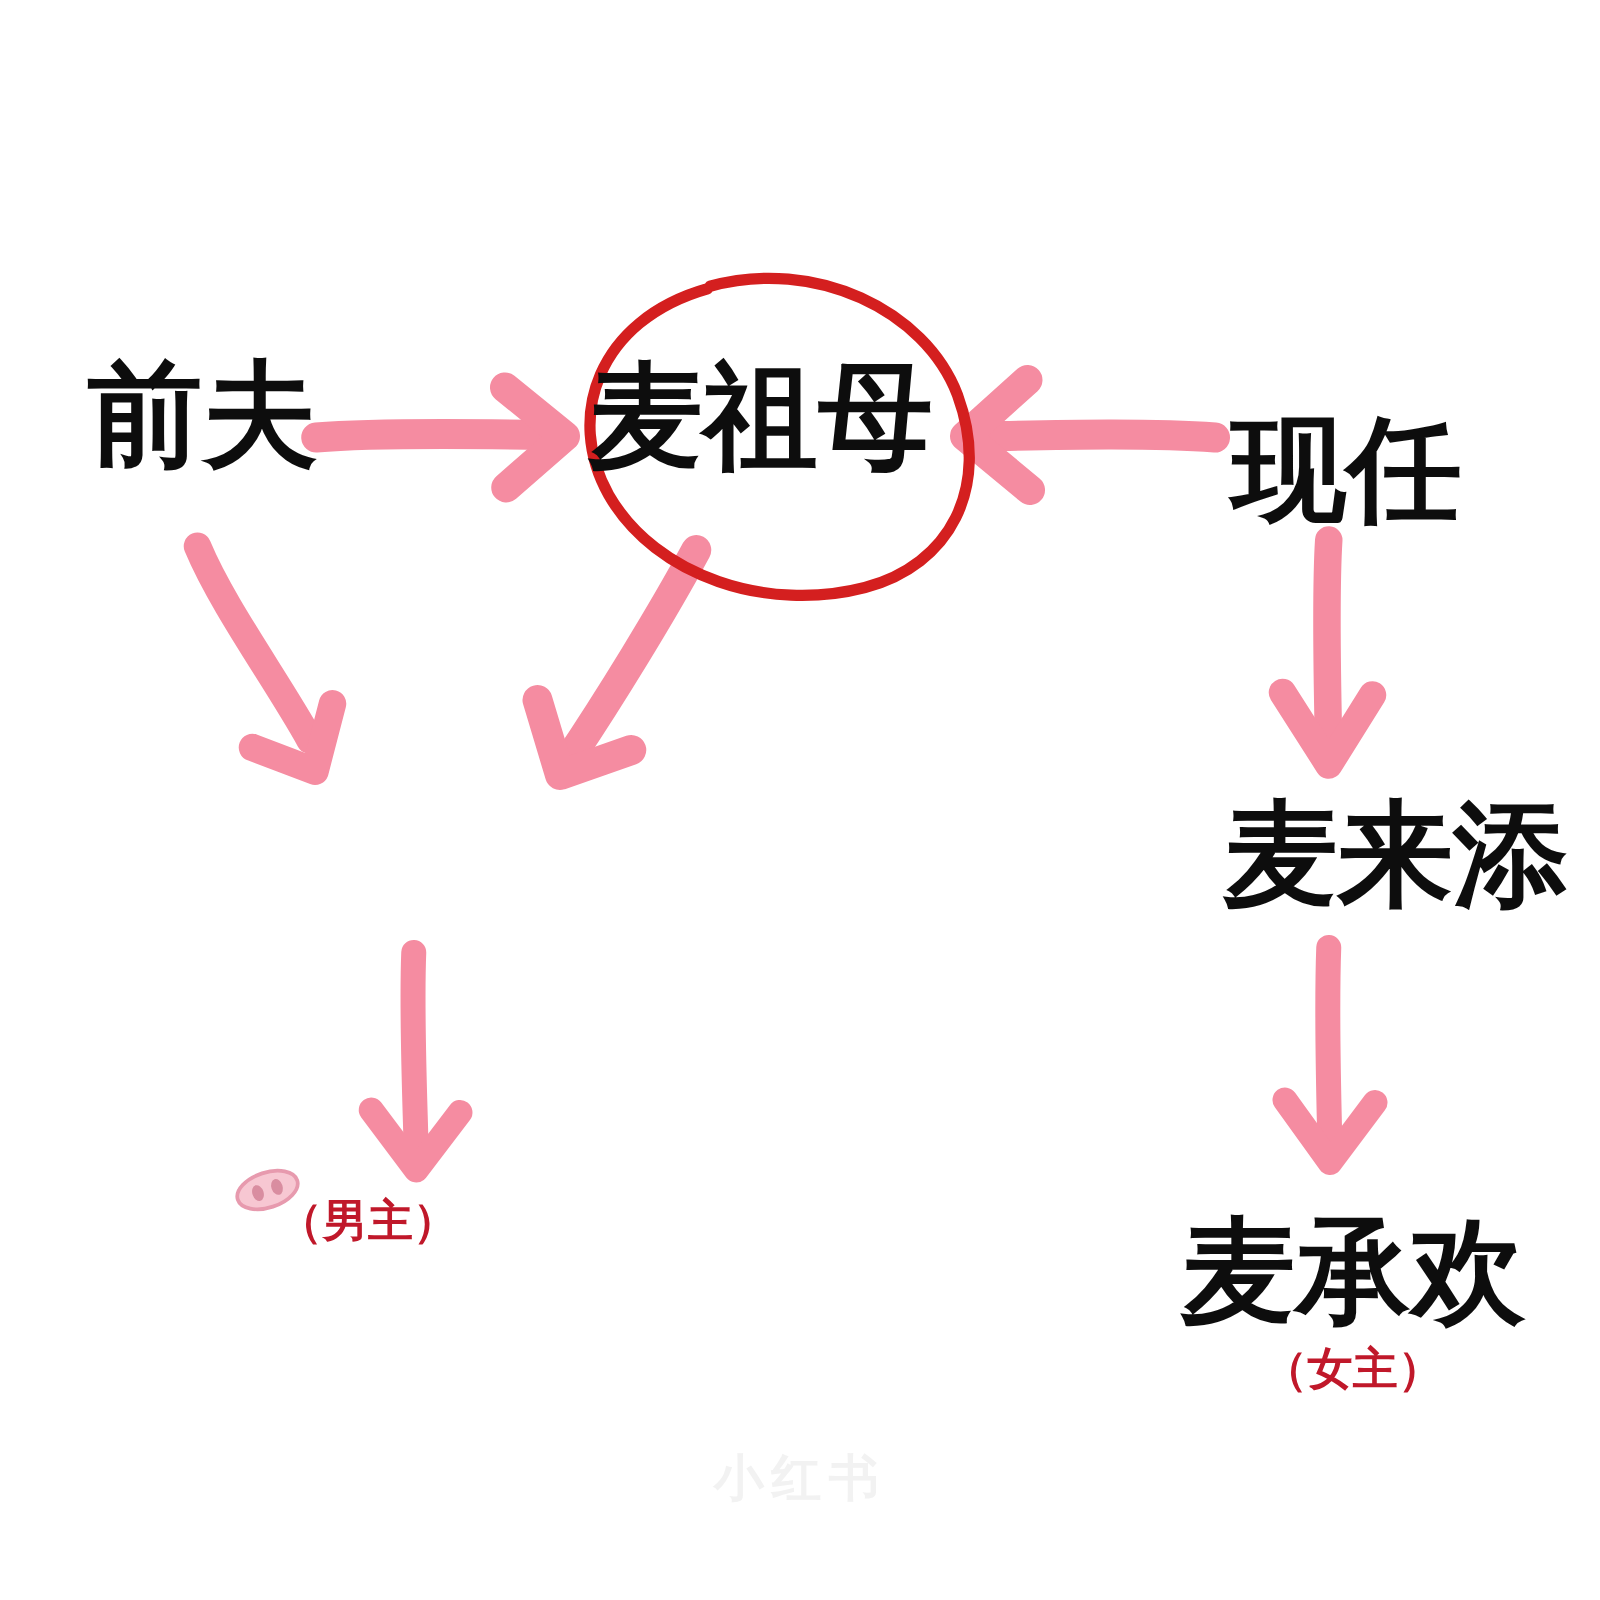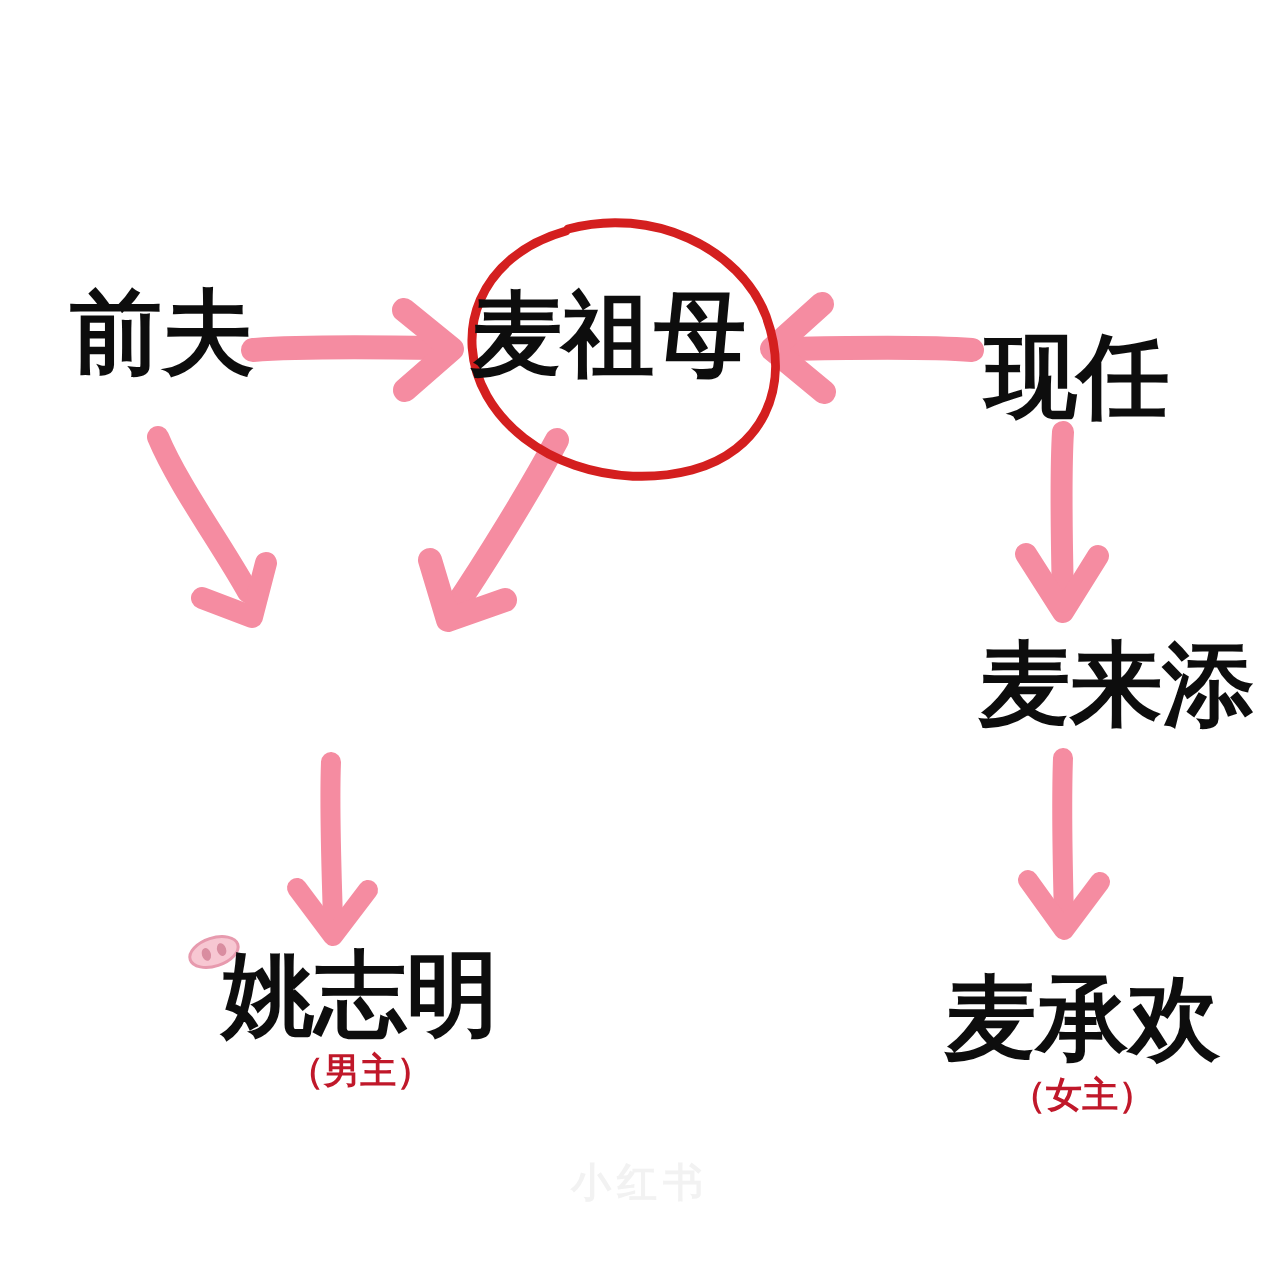--- a/index.html
+++ b/index.html
@@ -148,21 +148,20 @@
   <div class="node" id="node-xianren">
     <span class="node-name">现任</span>
   </div>
 
 
   <div class="node" id="node-mailaitian">
     <span class="node-name">麦来添</span>
   </div>
 
   <div class="node" id="node-yaozhiming">
-    <span class="node-name">姚志明</span>
     <span class="node-role">（男主）</span>
   </div>
 
   <div class="node" id="node-maichenghuan">
     <span class="node-name">麦承欢</span>
     <span class="node-role">（女主）</span>
   </div>
 
   <div id="watermark">小红书</div>
 

